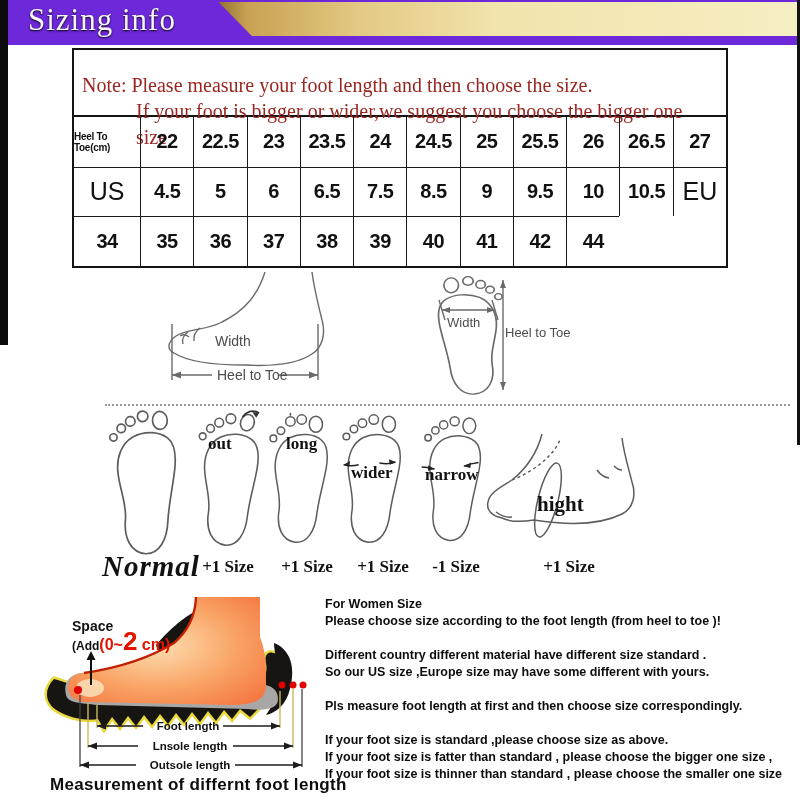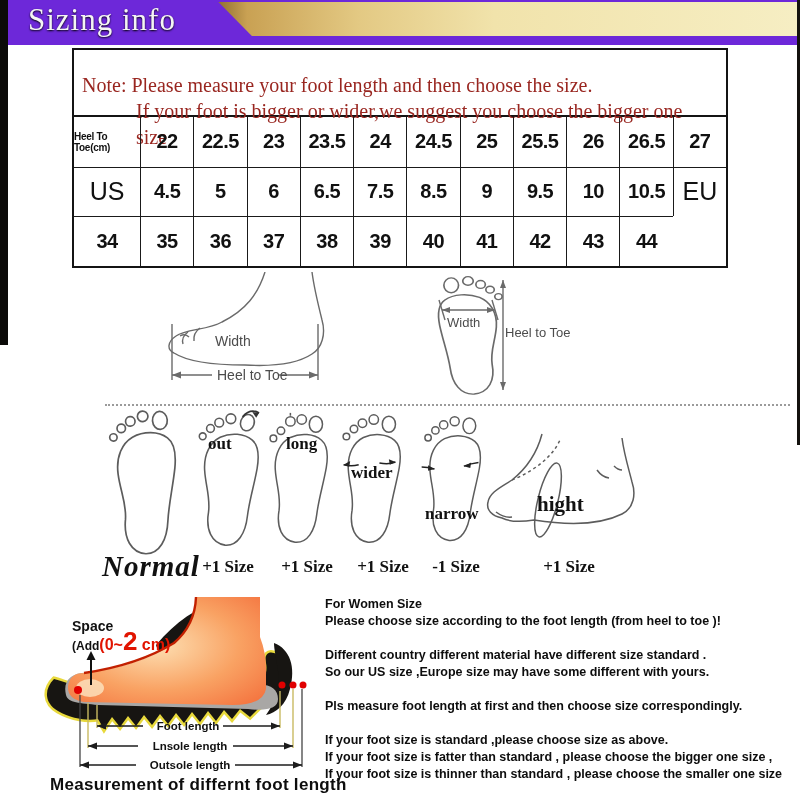--- a/index.html
+++ b/index.html
@@ -107,21 +107,20 @@
       <div class="cell rowhead">EU</div>
       <div class="cell">34</div>
       <div class="cell">35</div>
       <div class="cell">36</div>
       <div class="cell">37</div>
       <div class="cell">38</div>
       <div class="cell">39</div>
       <div class="cell">40</div>
       <div class="cell">41</div>
       <div class="cell">42</div>
-      <div class="cell">43</div>
       <div class="cell">44</div>
     </div>
   </div>
 
   <svg class="line-svg" style="left:160px; top:272px;" width="170" height="115" viewBox="0 0 170 115">
     <g fill="none" stroke="#6a6a6a" stroke-width="1.4">
       <path d="M105,0 C98,22 86,38 62,50 C48,58 26,57 16,64 C7,70 7,78 14,81"></path>
       <path d="M14,81 C28,90 55,93 85,93 C120,95 140,90 152,82 C162,76 166,62 162,48 C158,32 154,16 152,0"></path>
       <path d="M28,60 q-7,5 -5,12"></path>
       <path d="M40,56 q-7,5 -6,13"></path>
@@ -239,21 +238,21 @@
       <path d="M115,42 q5,7 12,8"></path>
       <path d="M132,38 q4,4 8,4"></path>
       <ellipse cx="66" cy="72" rx="10" ry="38" transform="rotate(14 66 72)"></ellipse>
       <path d="M14,84 q8,6 16,5"></path>
     </g>
   </svg>
 
   <div class="ft-label" style="left:208px; top:434px;">out</div>
   <div class="ft-label" style="left:286px; top:434px;">long</div>
   <div class="ft-label" style="left:351px; top:463px;">wider</div>
-  <div class="ft-label" style="left:425px; top:465px;margin-top:39px;">narrow</div>
+  <div class="ft-label" style="left:425px; top:465px;">narrow</div>
   <div class="ft-label" style="left:537px; top:492px; font-size:21px;">hight</div>
 
   <div class="sz-label normal-label" style="left:102px; top:550px; width:90px;">Normal</div>
   <div class="sz-label" style="left:199px; top:557px; width:58px;">+1 Size</div>
   <div class="sz-label" style="left:278px; top:557px; width:58px;">+1 Size</div>
   <div class="sz-label" style="left:354px; top:557px; width:58px;">+1 Size</div>
   <div class="sz-label" style="left:427px; top:557px; width:58px;">-1 Size</div>
   <div class="sz-label" style="left:540px; top:557px; width:58px;">+1 Size</div>
 
   <svg class="line-svg" style="left:38px; top:593px;" width="280" height="185" viewBox="0 0 280 185">

